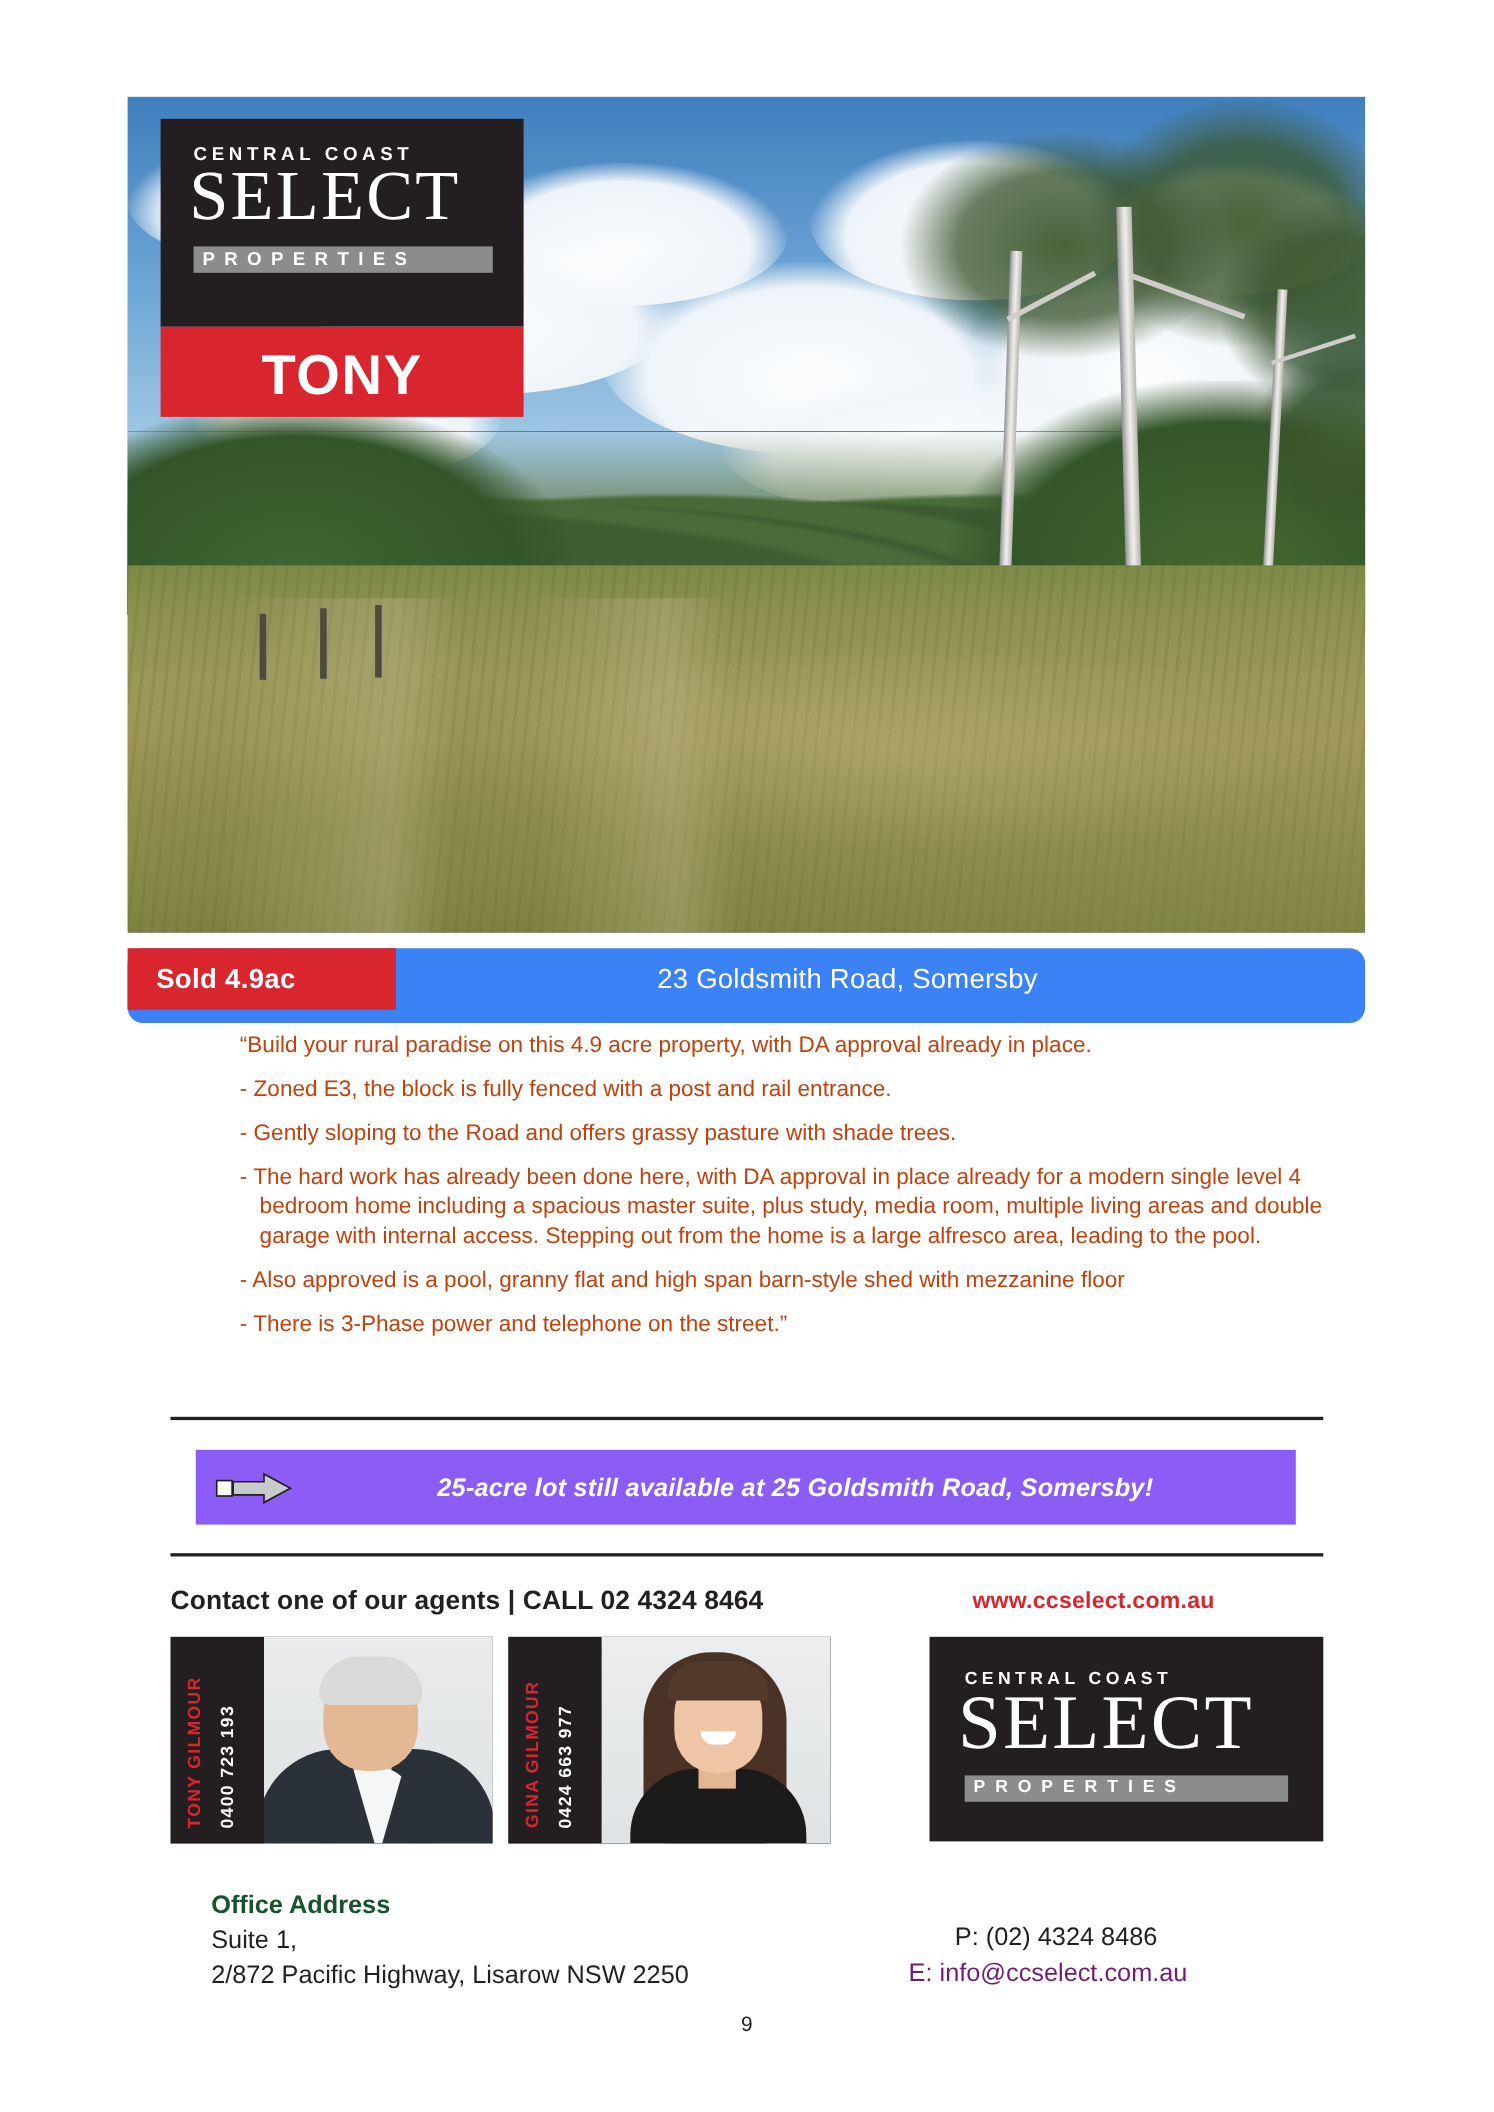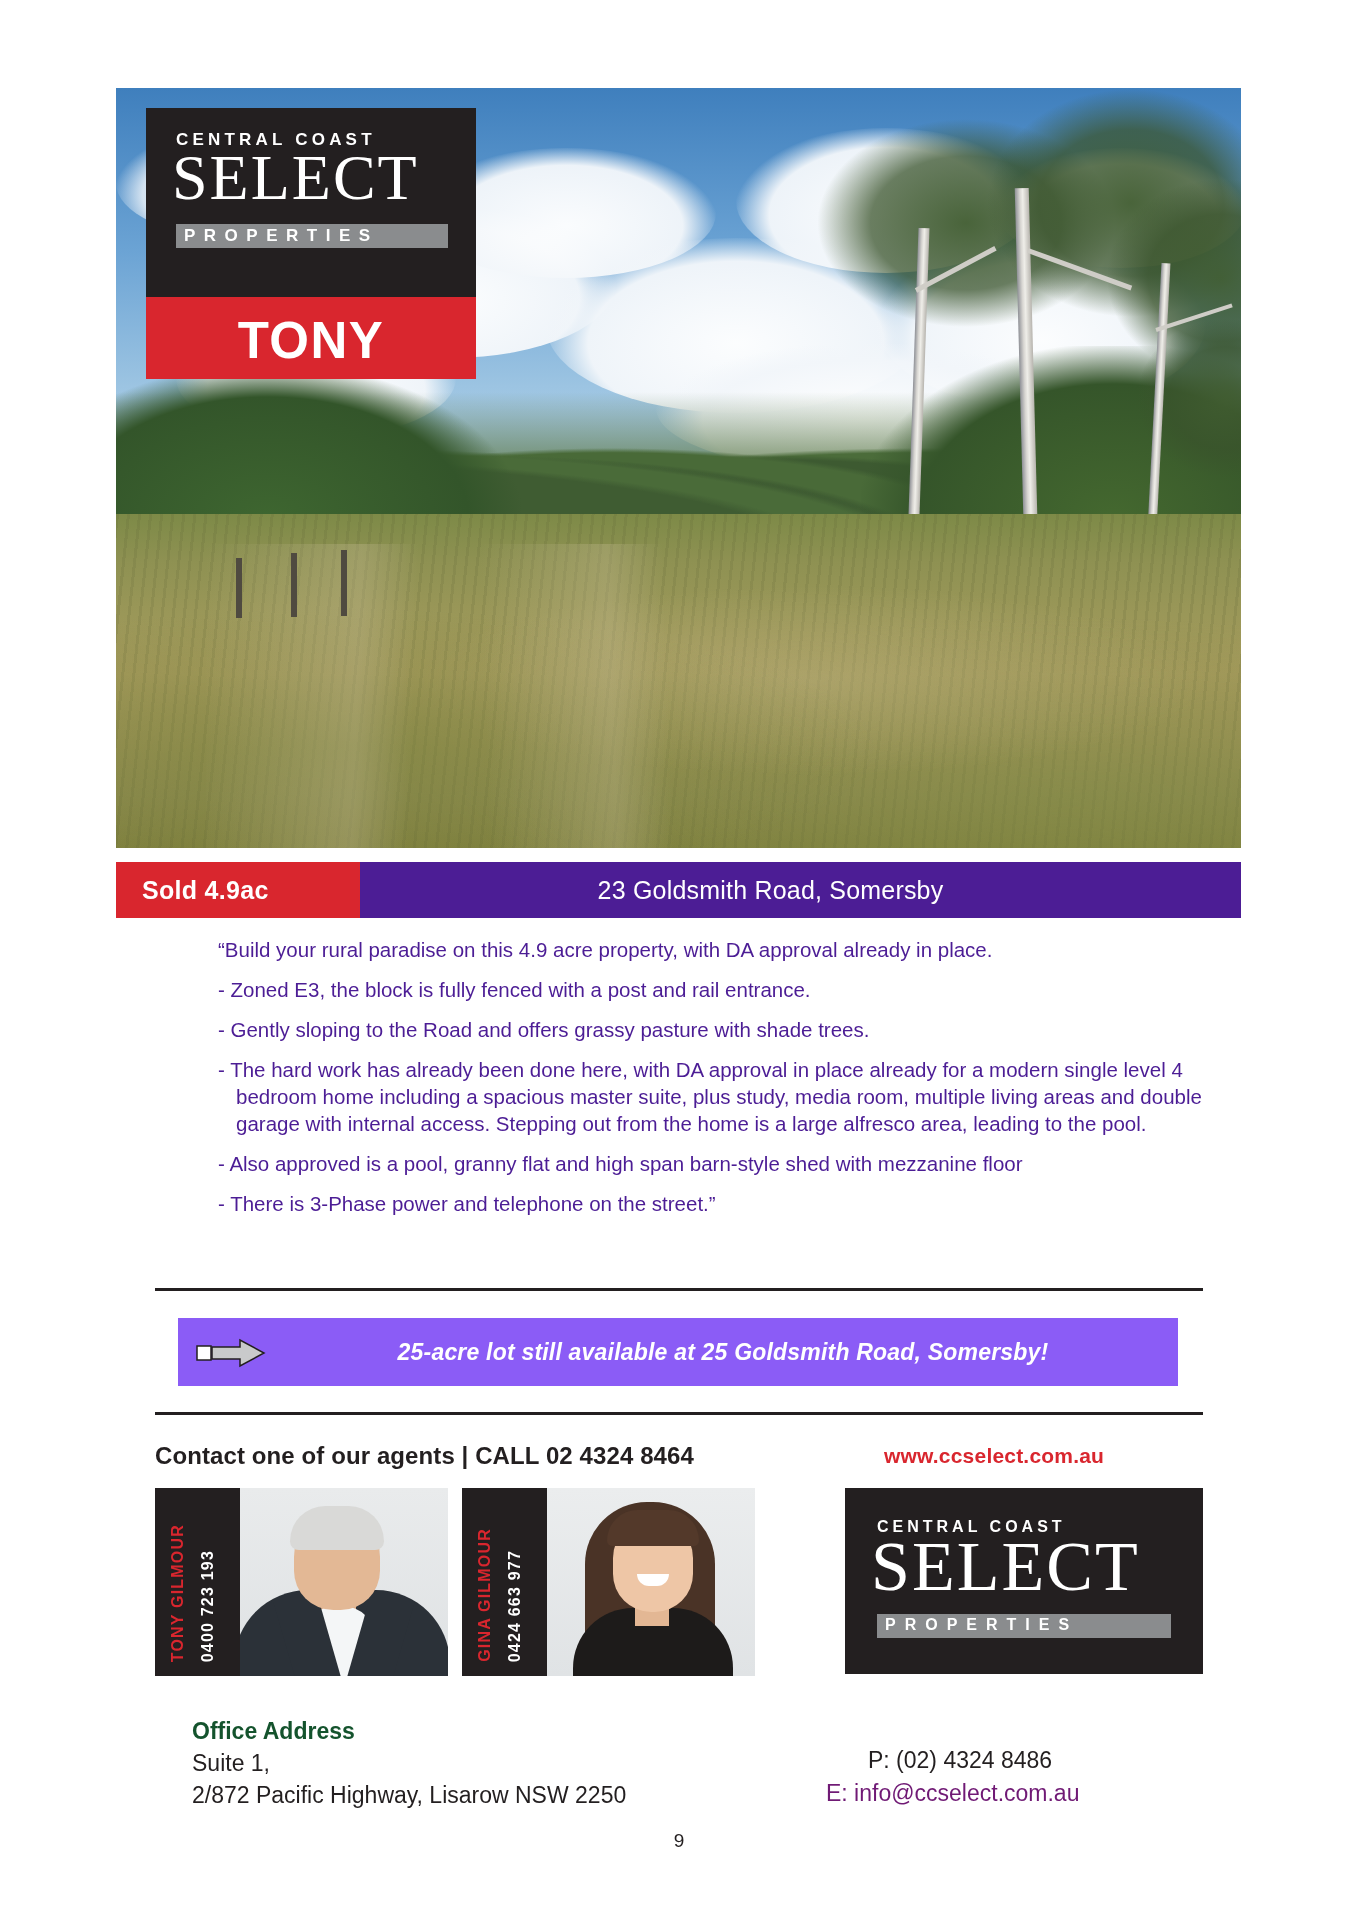--- a/index.html
+++ b/index.html
@@ -183,22 +183,23 @@
     font-weight: 700;
     letter-spacing: 1.5px;
   }
 
   
   .addr-bar {
     position: absolute;
     left: 116px;
     top: 862px;
     width: 1125px;
-    height: 56px;
-    background: #4c1d95;
+    height: 68px;
+    background: #3b82f6;
+    border-radius: 14px;
   }
   .addr-tag {
     position: absolute;
     left: 0; top: 0;
     width: 244px; height: 56px;
     background: #d9262e;
     color: #ffffff;
     font-size: 25px;
     font-weight: 700;
     display: flex;
@@ -222,21 +223,21 @@
   .copy {
     position: absolute;
     left: 218px;
     top: 936px;
     width: 1010px;
   }
   .copy p {
     margin: 0 0 13px 0;
     font-size: 20.5px;
     line-height: 1.32;
-    color: #4c1d95;
+    color: #c2410c;
   }
   .copy p.indent {
     padding-left: 14px;
     text-indent: -14px;
   }
   .copy p.long {
     padding-left: 18px;
     text-indent: -18px;
   }
 

